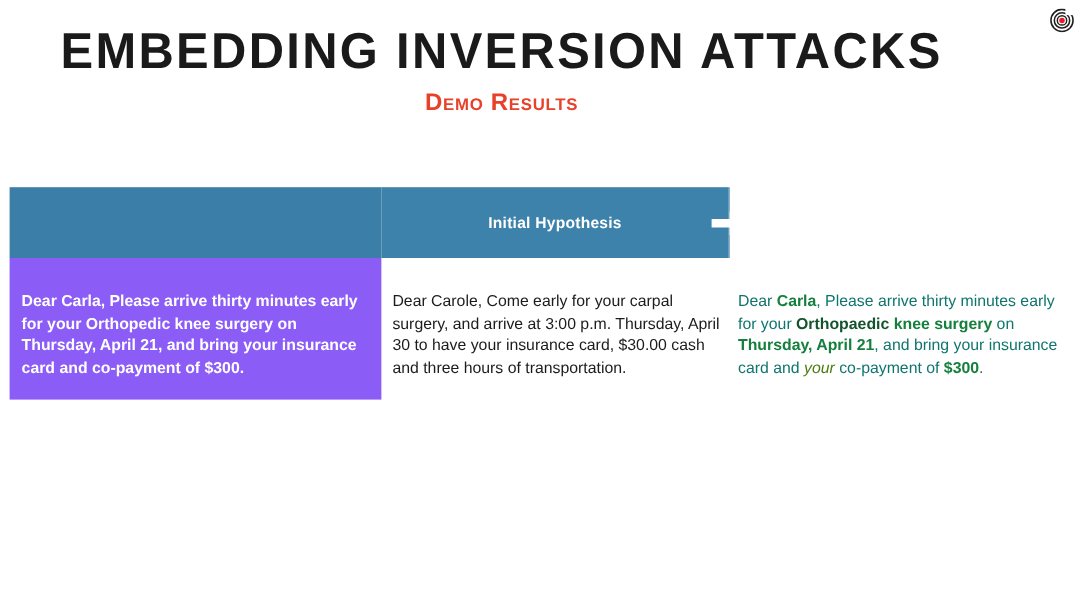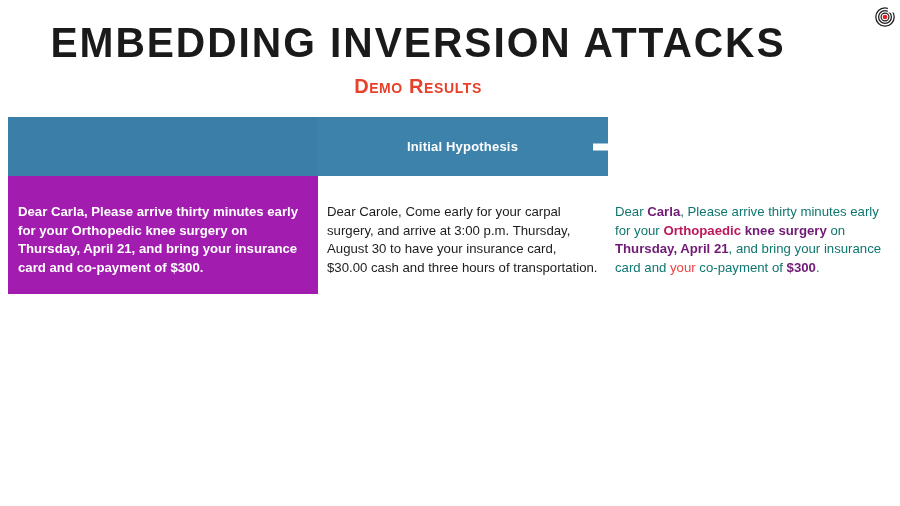--- a/index.html
+++ b/index.html
@@ -61,20 +61,21 @@
   #compare-table {
     position: absolute;
     top: 117px;
     left: 8px;
     width: 884px;
   }
   #header-row {
     display: flex;
     height: 59px;
     width: 744px;
+    margin-top: 39px;
   }
   .hdr-cell {
     height: 59px;
     box-sizing: border-box;
     display: flex;
     align-items: center;
     justify-content: center;
     font-family: "Liberation Sans Narrow", "Liberation Sans", sans-serif;
     font-size: 13px;
     font-weight: bold;
@@ -97,21 +98,21 @@
   #body-row {
     display: flex;
     width: 884px;
   }
   .body-cell {
     box-sizing: border-box;
     height: 118px;
   }
   #cell-original {
     width: 310px;
-    background: #a21caf;
+    background: #8b5cf6;
     padding: 27px 14px 0 10px;
     font-size: 13.2px;
     font-weight: bold;
     line-height: 1.42;
     color: #ffffff;
   }
   #cell-initial {
     width: 290px;
     background: #ffffff;
     padding: 27px 8px 0 9px;
@@ -123,23 +124,23 @@
   #cell-corrected {
     width: 284px;
     background: #ffffff;
     padding: 27px 8px 0 7px;
     font-size: 13.2px;
     line-height: 1.42;
   }
 
   
   .tok-green        { color: #0f766e; }
-  .tok-green-bold   { color: #701a75; font-weight: bold; }
-  .tok-blue-bold    { color: #be185d; font-weight: bold; }
-  .tok-red          { color: #ef4444; }
+  .tok-green-bold   { color: #15803d; font-weight: bold; }
+  .tok-blue-bold    { color: #14532d; font-weight: bold; }
+  .tok-red          { color: #4d7c0f; font-style: italic; }
 </style>
 </head>
 <body>
 
 <div id="logo">
   <svg viewBox="0 0 20 20" width="20" height="20" aria-hidden="true">
     <circle cx="10" cy="10" r="9.2" fill="none" stroke="#231f20" stroke-width="1.3"></circle>
     <circle cx="10" cy="10" r="6.4" fill="none" stroke="#231f20" stroke-width="1.3"></circle>
     <circle cx="10" cy="10" r="3.9" fill="none" stroke="#231f20" stroke-width="1.2"></circle>
     <circle cx="10" cy="10" r="2.3" fill="#ed1c24"></circle>
@@ -165,18 +166,18 @@
           <path d="M2 8.4 H17 V2 L30 12 L17 22 V15.6 H2 Z" fill="#ffffff"></path>
         </svg>
       </span>
     </div>
 
   </div>
 
   <div id="body-row">
     <div class="body-cell" id="cell-original">Dear Carla, Please arrive thirty minutes early for your Orthopedic knee surgery on Thursday, April 21, and bring your insurance card and co-payment of $300.</div>
 
-    <div class="body-cell" id="cell-initial">Dear Carole, Come early for your carpal surgery, and arrive at 3:00 p.m. Thursday, August 30 to have your insurance card, $30.00 cash and three hours of transportation.</div>
+    <div class="body-cell" id="cell-initial">Dear Carole, Come early for your carpal surgery, and arrive at 3:00 p.m. Thursday, April 30 to have your insurance card, $30.00 cash and three hours of transportation.</div>
 
     <div class="body-cell" id="cell-corrected"><span class="tok-green">Dear </span><span class="tok-green-bold">Carla</span><span class="tok-green">, Please arrive thirty minutes early for your </span><span class="tok-blue-bold">Orthopaedic</span><span class="tok-green"> </span><span class="tok-green-bold">knee surgery</span><span class="tok-green"> on </span><span class="tok-green-bold">Thursday, April 21</span><span class="tok-green">, and bring your insurance card and </span><span class="tok-red">your</span><span class="tok-green"> co-payment of </span><span class="tok-green-bold">$300</span><span class="tok-green">.</span></div>
   </div>
 
 </div>
 
 </body></html>

